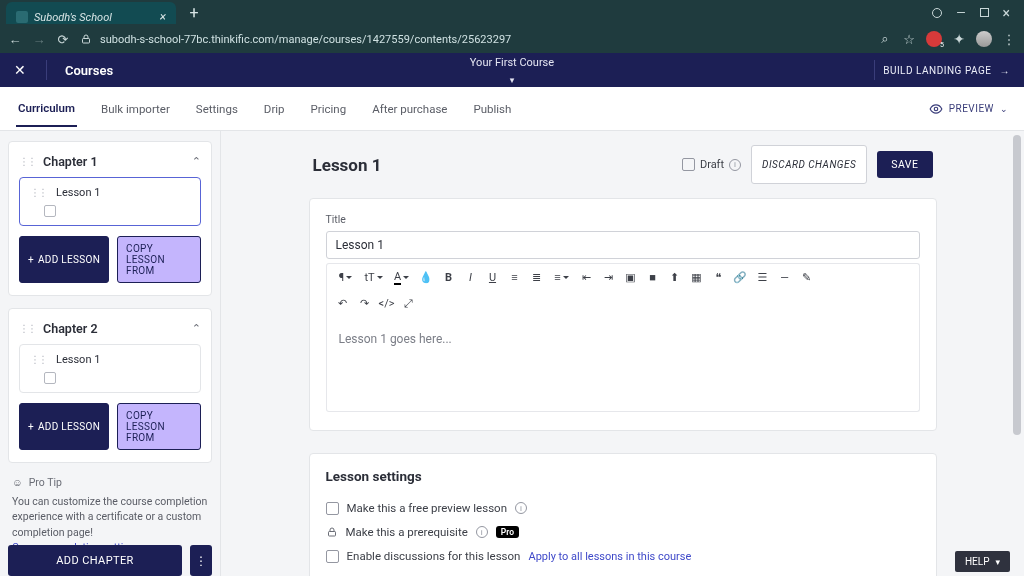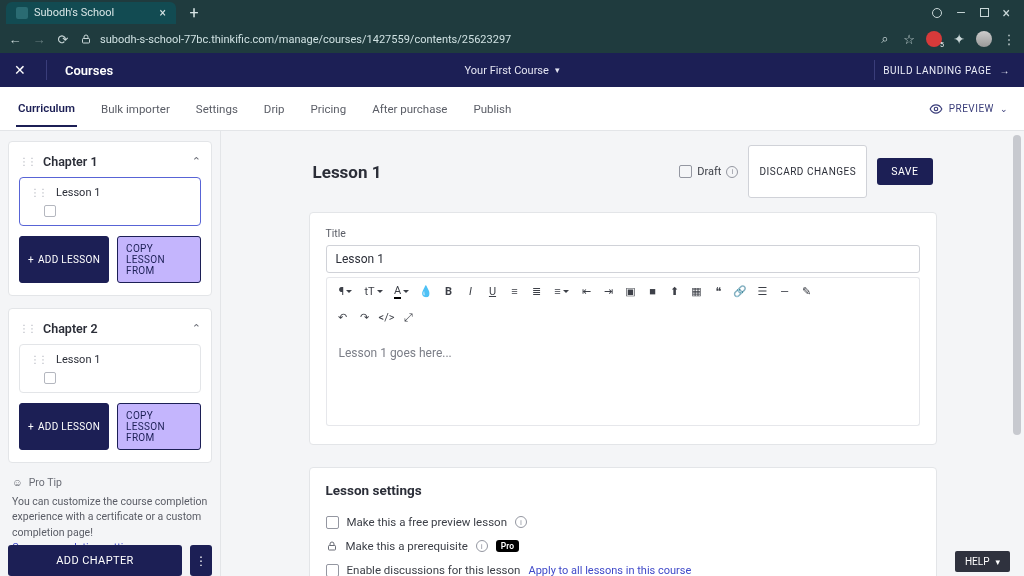--- a/index.html
+++ b/index.html
@@ -1,39 +1,39 @@
 <!DOCTYPE html>
 <html><head>
 <meta charset="utf-8">
 <style>
   * { margin:0; padding:0; box-sizing:border-box; font-family:-apple-system,BlinkMacSystemFont,"Segoe UI",Roboto,Arial,sans-serif; }
   body { width:1024px; height:576px; overflow:hidden; background:#fff; font-size:12px; color:#333;}
   
   .chrome { background:#1f3b3e; }
   .tabbar { display:flex; align-items:center; height:25px; gap:8px; padding:0 6px;}
-  .tab { background:#124b52; height:22px; border-radius:6px 6px 0 0; display:flex; align-items:center; gap:6px; padding:0 10px; color:#d8e5e6; font-size:11px; width:170px; justify-content:space-between;}
+  .tab { background:#124b52; height:22px; border-radius:6px 6px 0 0; display:flex; align-items:flex-end; gap:6px; padding:0 10px; color:#d8e5e6; font-size:11px; width:170px; justify-content:space-between;font-style:italic;}
   .tab-left{display:flex;align-items:center;gap:6px;}
   .tab-fav{width:12px;height:12px;background:#2a6b72;border-radius:2px;}
   .tab-add{width:20px;height:20px;display:flex;align-items:center;justify-content:center;color:#d8e5e6;font-size:16px;}
   .win-ctrls{margin-left:auto;display:flex;gap:14px;color:#c9d7d8;align-items:center;padding-right:8px;}
   .win-ctrls span{font-size:12px;}
   .addrbar{display:flex;align-items:center;height:28px;gap:10px;padding:0 8px;color:#c9d7d8;}
   .addrbar .nav-icn{width:14px;text-align:center;font-size:13px;}
   .url-box{flex:1;display:flex;align-items:center;gap:8px;font-size:11px;color:#cfe1e2;}
   .lock{width:12px;height:12px;}
   .ext-icons{display:flex;gap:10px;align-items:center;}
   .ext{width:16px;height:16px;border-radius:50%;background:#888;}
   .ext.red{background:#d63a3a;position:relative;}
   .ext.red::after{content:"5";position:absolute;bottom:-2px;right:-2px;font-size:7px;color:#fff;}
   .avatar{width:16px;height:16px;border-radius:50%;background:linear-gradient(#ccc,#999);}
   
   .app-header{background:#1c1f55;height:34px;display:flex;align-items:center;color:#fff;padding:0 14px;gap:18px;}
   .hdr-close{font-size:14px;width:14px;}
   .hdr-title{font-weight:600;font-size:13px;}
-  .hdr-center{position:absolute;left:50%;transform:translateX(-50%);display:flex;align-items:center;gap:6px;font-size:11px;color:#e4e5f2;}
+  .hdr-center{position:absolute;left:50%;transform:translateX(-50%);display:flex;align-items:center;gap:6px;font-size:11px;color:#e4e5f2;flex-direction:column;}
   .hdr-right{margin-left:auto;display:flex;align-items:center;gap:8px;font-size:10px;letter-spacing:.5px;color:#eceef9;}
   .hdr-sep{width:1px;height:20px;background:#3a3d7a;}
   
   .tabs-row{height:44px;display:flex;align-items:center;padding:0 16px;gap:22px;border-bottom:1px solid #e3e5e8;}
   .tab-item{font-size:11.5px;color:#5a5d66;padding:10px 2px;cursor:pointer;}
   .tab-item.active{color:#1c1f55;border-bottom:2px solid #1c1f55;font-weight:600;}
   .tabs-right{margin-left:auto;display:flex;align-items:center;gap:6px;color:#3a3d7a;font-size:10px;letter-spacing:.5px;}
   .eye-icn{width:14px;height:14px;}
   
   .app-body{display:flex;height:453px;}
@@ -63,21 +63,21 @@
   .sidebar-footer{position:absolute;bottom:8px;left:8px;right:8px;display:flex;gap:8px;}
   .add-chapter{flex:1;background:#1c1f55;color:#fff;font-size:11px;letter-spacing:.4px;border-radius:3px;padding:9px 0;text-align:center;cursor:pointer;}
   .more-btn{width:22px;background:#1c1f55;border-radius:3px;color:#fff;display:flex;align-items:center;justify-content:center;cursor:pointer;}
   
   .page-head{display:flex;align-items:center;justify-content:space-between;margin-bottom:14px;padding:0 4px;}
   .page-title{font-size:17px;font-weight:700;color:#2b2e38;}
   .head-right{display:flex;align-items:center;gap:10px;}
   .draft{display:flex;align-items:center;gap:5px;font-size:11px;color:#3d4048;}
   .cbx{width:13px;height:13px;border:1.5px solid #9497a1;border-radius:2px;}
   .info{width:12px;height:12px;border:1.2px solid #9497a1;border-radius:50%;display:inline-flex;align-items:center;justify-content:center;font-size:8px;color:#9497a1;}
-  .btn-lite{font-size:10px;letter-spacing:.5px;border:1px solid #d0d2d8;background:#fff;padding:20px 10px;border-radius:3px;color:#2b2e38;cursor:pointer;}
+  .btn-lite{font-size:10px;letter-spacing:.5px;border:1px solid #d0d2d8;background:#fff;padding:13px 10px;border-radius:3px;color:#2b2e38;cursor:pointer;font-style:italic;}
   .btn-save{font-size:10.5px;letter-spacing:.5px;background:#1c1f55;color:#fff;padding:7px 14px;border-radius:3px;cursor:pointer;}
   .section{background:#fff;border:1px solid #e3e5e8;border-radius:4px;padding:14px 16px 18px;margin-bottom:22px;}
   .lbl{font-size:10.5px;color:#5a5d66;margin-bottom:5px;}
   .textfield{width:100%;border:1px solid #d0d2d8;border-radius:3px;padding:6px 9px;font-size:12px;color:#2b2e38;}
   .toolbar{display:flex;flex-wrap:wrap;gap:2px;border:1px solid #e6e7eb;border-bottom:none;border-radius:3px 3px 0 0;padding:4px 6px;margin-top:4px;row-gap:4px;align-items:center;}
   .tb{width:20px;height:18px;display:flex;align-items:center;justify-content:center;color:#3d4048;font-size:11px;cursor:pointer;}
   .tb.dd::after{content:"";border:3px solid transparent;border-top-color:#3d4048;margin-left:2px;margin-top:3px;}
   .tb.dd{width:26px;}
   .editor{border:1px solid #e6e7eb;border-top:none;border-radius:0 0 3px 3px;padding:16px 12px;min-height:96px;font-size:12px;color:#7b7e87;}
   

